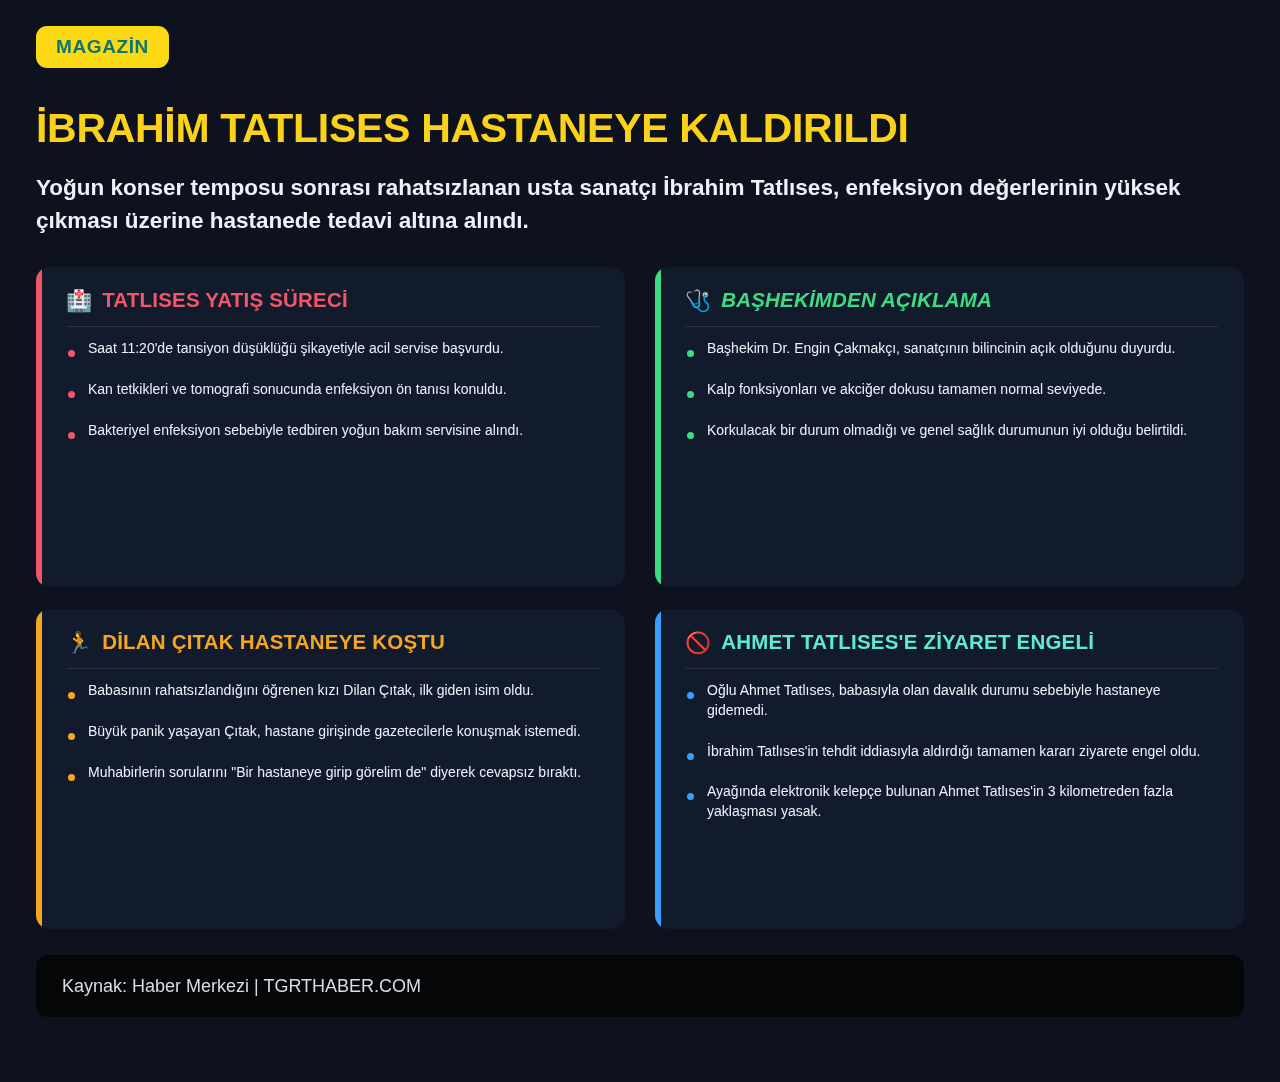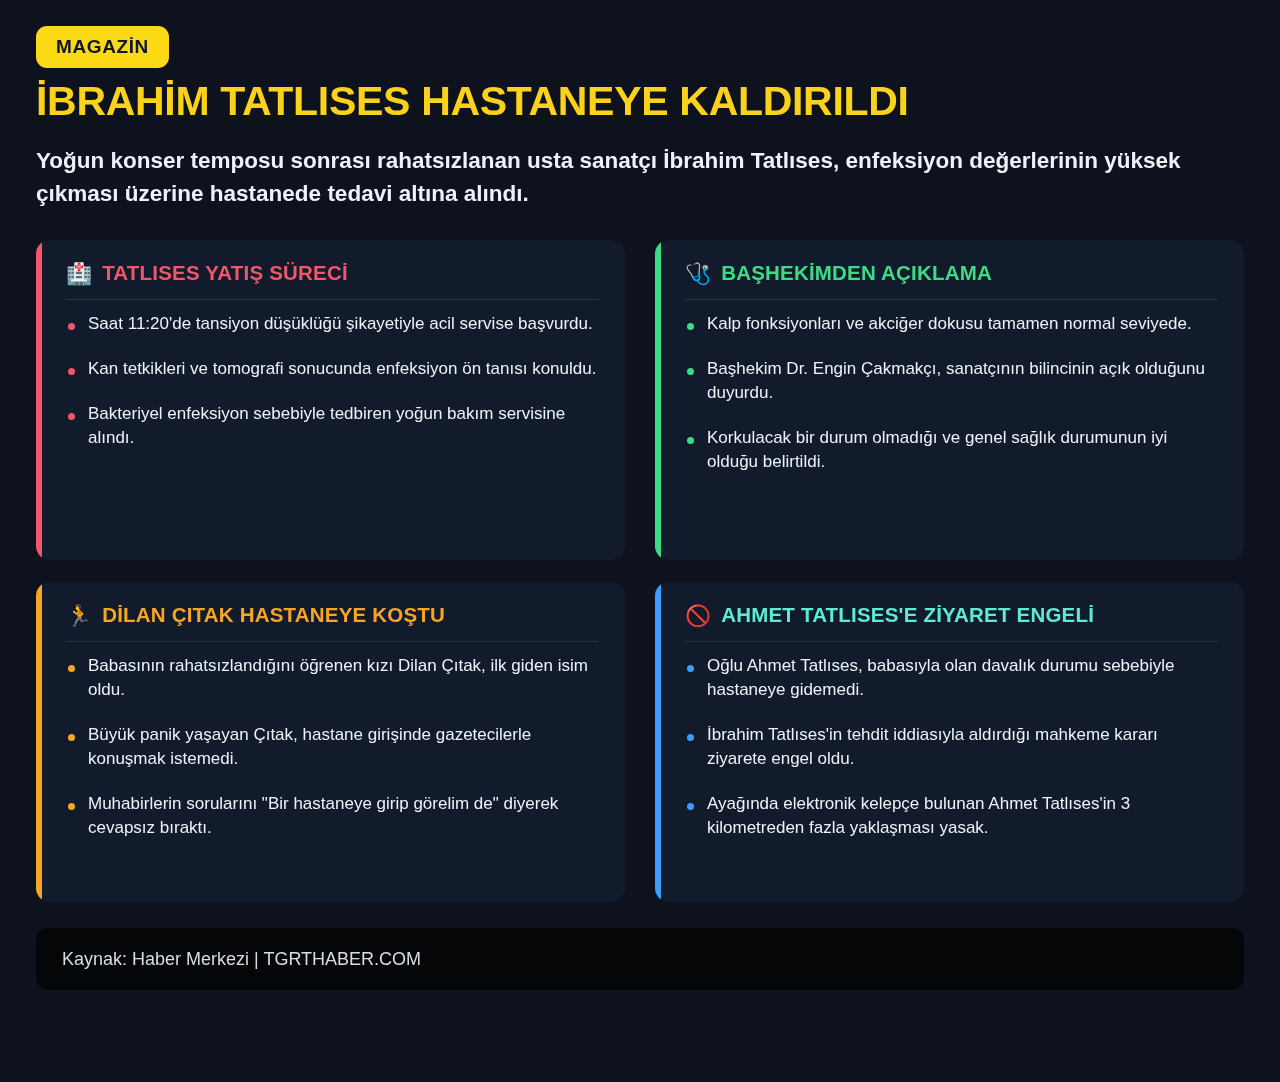--- a/index.html
+++ b/index.html
@@ -7,31 +7,31 @@
     width:1280px; height:1082px;
     background:#0d121e;
     font-family:"Liberation Sans", sans-serif;
     overflow:hidden;
   }
   .page { width:1280px; height:1082px; padding:26px 36px 0 36px; position:relative; }
 
   .badge {
     display:inline-block;
     background:#fbd914;
-    color:#0f172a;
+    color:#0f766e;
     font-weight:bold;
     font-size:19px;
     letter-spacing:0.6px;
     padding:11px 20px 12px 20px;
     border-radius:11px;
     line-height:1;
   }
 
   .title {
-    margin-top:12px;
+    margin-top:39px;
     color:#fbd21b;
     font-size:41px;
     font-weight:bold;
     letter-spacing:-0.3px;
     line-height:1.05;
     white-space:nowrap;
   }
 
   .subtitle {
     margin-top:22px;
@@ -82,21 +82,21 @@
     background:rgba(255,255,255,0.10);
     margin-bottom:8px;
   }
 
   ul.bullets { list-style:none; margin-top:12px; }
   ul.bullets li {
     position:relative;
     padding-left:22px;
     margin-bottom:21px;
     color:#eef2f8;
-    font-size:17px;
+    font-size:14px;
     line-height:1.42;
   }
   ul.bullets li:last-child { margin-bottom:0; }
   ul.bullets li .dot {
     position:absolute;
     left:2px; top:11px;
     width:7px; height:7px;
     border-radius:50%;
   }
 
@@ -137,26 +137,26 @@
         <ul class="bullets">
           <li><span class="dot" style="background: rgb(242, 86, 106);"></span><span>Saat 11:20'de tansiyon düşüklüğü şikayetiyle acil servise başvurdu.</span></li>
           <li><span class="dot" style="background: rgb(242, 86, 106);"></span><span>Kan tetkikleri ve tomografi sonucunda enfeksiyon ön tanısı konuldu.</span></li>
           <li><span class="dot" style="background: rgb(242, 86, 106);"></span><span>Bakteriyel enfeksiyon sebebiyle tedbiren yoğun bakım servisine alındı.</span></li>
         </ul>
       </div>
       <div class="card">
         <div class="accent" style="background: rgb(61, 220, 132);"></div>
         <div class="card-head">
           <span class="card-icon">🩺</span>
-          <span class="card-title" style="color: rgb(61, 220, 132);">BAŞHEKİMDEN AÇIKLAMA</span>
+          <span class="card-title" style="color: rgb(61, 220, 132); font-style: italic;">BAŞHEKİMDEN AÇIKLAMA</span>
         </div>
         <div class="divider"></div>
         <ul class="bullets">
+          <li><span class="dot" style="background: rgb(61, 220, 132);"></span><span>Başhekim Dr. Engin Çakmakçı, sanatçının bilincinin açık olduğunu duyurdu.</span></li>
           <li><span class="dot" style="background: rgb(61, 220, 132);"></span><span>Kalp fonksiyonları ve akciğer dokusu tamamen normal seviyede.</span></li>
-          <li><span class="dot" style="background: rgb(61, 220, 132);"></span><span>Başhekim Dr. Engin Çakmakçı, sanatçının bilincinin açık olduğunu duyurdu.</span></li>
           <li><span class="dot" style="background: rgb(61, 220, 132);"></span><span>Korkulacak bir durum olmadığı ve genel sağlık durumunun iyi olduğu belirtildi.</span></li>
         </ul>
       </div>
       <div class="card">
         <div class="accent" style="background: rgb(245, 166, 35);"></div>
         <div class="card-head">
           <span class="card-icon">🏃</span>
           <span class="card-title" style="color: rgb(245, 166, 35); text-align: right;">DİLAN ÇITAK HASTANEYE KOŞTU</span>
         </div>
         <div class="divider"></div>
@@ -168,21 +168,21 @@
       </div>
       <div class="card">
         <div class="accent" style="background: rgb(59, 158, 255);"></div>
         <div class="card-head">
           <span class="card-icon">🚫</span>
           <span class="card-title" style="color: #5eead4;">AHMET TATLISES'E ZİYARET ENGELİ</span>
         </div>
         <div class="divider"></div>
         <ul class="bullets">
           <li><span class="dot" style="background: rgb(59, 158, 255);"></span><span>Oğlu Ahmet Tatlıses, babasıyla olan davalık durumu sebebiyle hastaneye gidemedi.</span></li>
-          <li><span class="dot" style="background: rgb(59, 158, 255);"></span><span>İbrahim Tatlıses'in tehdit iddiasıyla aldırdığı mahkeme kararı ziyarete engel oldu.</span></li>
+          <li><span class="dot" style="background: rgb(59, 158, 255);"></span><span>İbrahim Tatlıses'in tehdit iddiasıyla aldırdığı tamamen kararı ziyarete engel oldu.</span></li>
           <li><span class="dot" style="background: rgb(59, 158, 255);"></span><span>Ayağında elektronik kelepçe bulunan Ahmet Tatlıses'in 3 kilometreden fazla yaklaşması yasak.</span></li>
         </ul>
       </div>
     </div>
 
   <div class="footer">
     <span class="footer-text">Kaynak: Haber Merkezi | TGRTHABER.COM</span>
   </div>
 
 </div>

